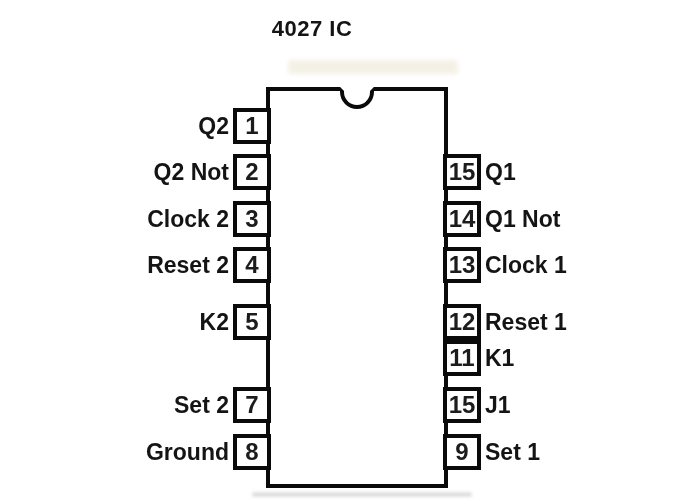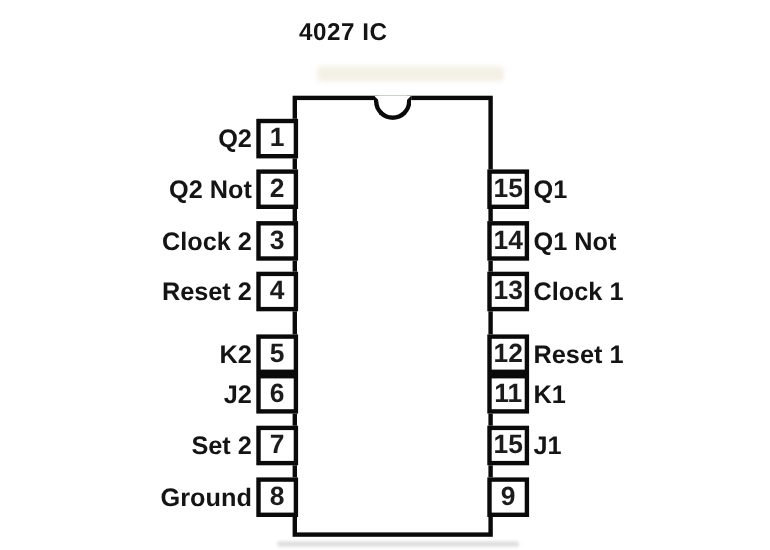--- a/index.html
+++ b/index.html
@@ -158,24 +158,20 @@
     <span class="pin-box">3</span>
   </div>
   <div class="pin-row left r3">
     <span class="pin-label">Reset 2</span>
     <span class="pin-box">4</span>
   </div>
   <div class="pin-row left r4">
     <span class="pin-label">K2</span>
     <span class="pin-box">5</span>
   </div>
-  <div class="pin-row left r5">
-    <span class="pin-label">J2</span>
-    <span class="pin-box">6</span>
-  </div>
   <div class="pin-row left r6">
     <span class="pin-label">Set 2</span>
     <span class="pin-box">7</span>
   </div>
   <div class="pin-row left r7">
     <span class="pin-label">Ground</span>
     <span class="pin-box">8</span>
   </div>
 
   <div class="pin-row right r1">
@@ -197,15 +193,16 @@
   <div class="pin-row right r5">
     <span class="pin-box">11</span>
     <span class="pin-label">K1</span>
   </div>
   <div class="pin-row right r6">
     <span class="pin-box">15</span>
     <span class="pin-label">J1</span>
   </div>
   <div class="pin-row right r7">
     <span class="pin-box">9</span>
+    <span class="pin-label">Set 1</span>
   </div>
 
 </div>
 
 </body></html>

